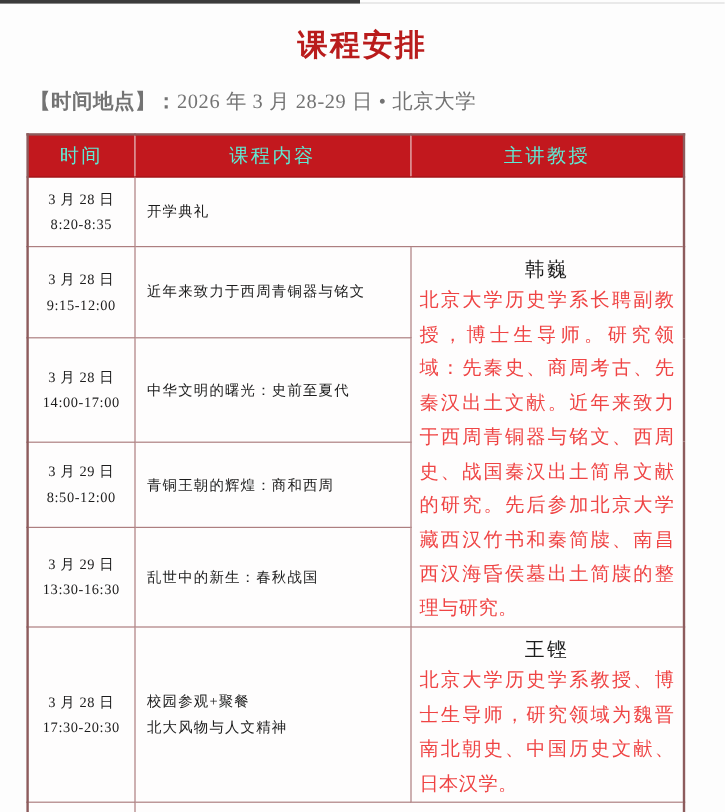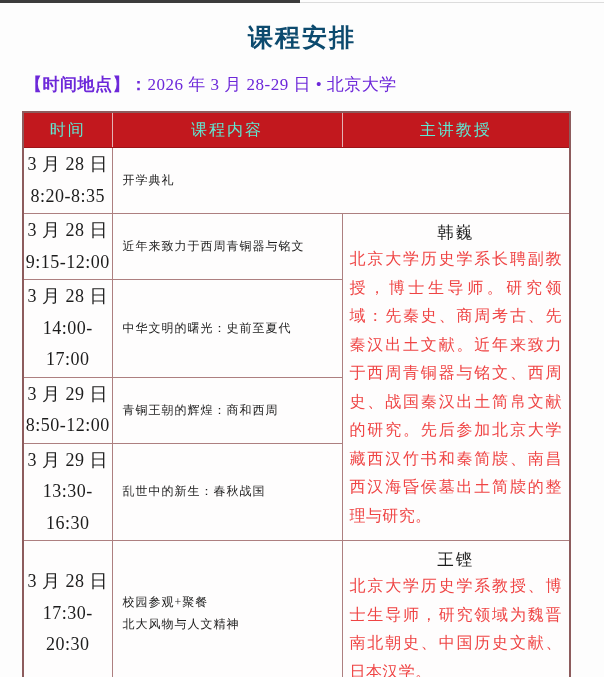--- a/index.html
+++ b/index.html
@@ -24,26 +24,26 @@
     position: absolute; top: 2px; left: 300px;
     width: 304px; height: 1px;
     background: #dcdcdc;
   }
   .doc-title {
     margin: 21px 0 0 0;
     text-align: center;
     font-size: 25px;
     font-weight: bold;
     letter-spacing: 2px;
-    color: #0c4a6e;
+    color: #b91c1c;
   }
   .info-line {
     margin: 19px 0 0 25px;
     font-size: 17px;
-    color: #6d28d9;
+    color: #737373;
     letter-spacing: 0.5px;
   }
   .info-label { font-weight: bold; }
   table.schedule {
     border-collapse: collapse;
     table-layout: fixed;
     width: 547px;
     margin: 15px 0 0 22px;
     border: 2px solid #8d5c5d;
   }
@@ -59,21 +59,21 @@
     letter-spacing: 2px;
     border-bottom: 1px solid #9e1418;
   }
   .schedule th.divided { border-left: 1px solid #e3b2b3; margin-left: 48px; }
   .schedule td {
     border: 1px solid #ad7f80;
     background: #fefdfd;
   }
   td.time-cell {
     text-align: center;
-    font-size: 18px;
+    font-size: 12px;
     line-height: 1.75;
     letter-spacing: 0.5px;
   }
   td.course-cell {
     font-size: 12px;
     padding-left: 10px;
     letter-spacing: 1px;
   }
   td.prof-cell {
     vertical-align: top;

